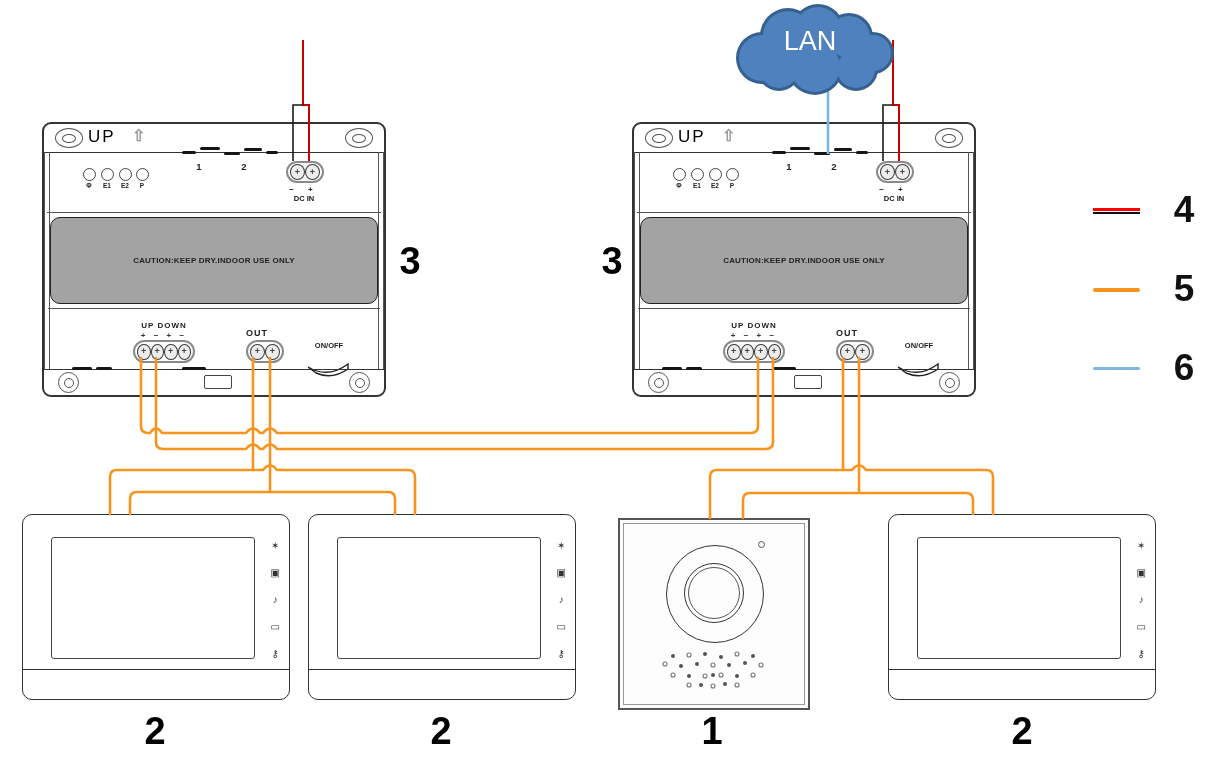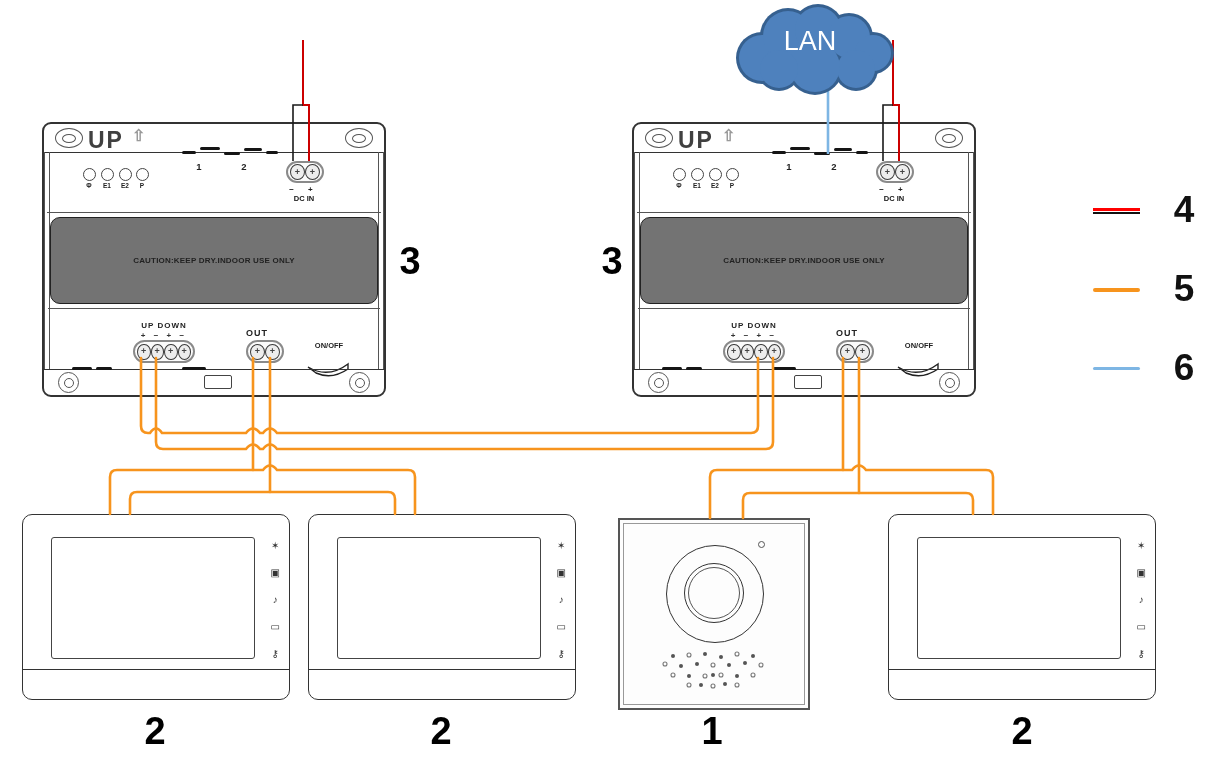--- a/index.html
+++ b/index.html
@@ -6,41 +6,41 @@
   #canvas{position:relative;width:1208px;height:764px;background:#fff;overflow:hidden;
           font-family:"Liberation Sans", sans-serif;color:#111;}
   .abs{position:absolute;}
   svg{display:block;}
 
   
   .psu{position:absolute;width:340px;height:271px;border:2px solid #333;border-radius:9px;background:#fff;z-index:1;}
   .psu-topbar{position:absolute;left:0;right:0;top:0;height:28px;border-bottom:1.6px solid #333;}
   .psu-bottombar{position:absolute;left:0;right:0;bottom:0;height:25px;border-top:1.6px solid #333;}
   .psu-side{position:absolute;top:28px;bottom:25px;width:4px;border-right:1.2px solid #555;border-left:1.2px solid #555;}
-  .up-label{position:absolute;left:44px;top:3px;font-size:23px;font-weight:bold;color:#404040;letter-spacing:2px;}
+  .up-label{position:absolute;left:44px;top:3px;font-size:17px;font-weight:normal;color:#000000;letter-spacing:2px;}
   .up-arrow{position:absolute;left:88px;top:2px;font-size:16px;font-weight:bold;color:#999;}
   .screw-oval{position:absolute;width:26px;height:18px;border:1.5px solid #555;border-radius:50%;
               display:flex;align-items:center;justify-content:center;background:#fff;}
   .screw-oval::after{content:"";width:12px;height:7px;border:1.2px solid #555;border-radius:50%;}
   .screw-round{position:absolute;width:19px;height:19px;border:1.5px solid #555;border-radius:50%;
                display:flex;align-items:center;justify-content:center;background:#fff;}
   .screw-round::after{content:"";width:8px;height:8px;border:1.2px solid #555;border-radius:50%;}
   .vent{position:absolute;background:#151515;height:3px;border-radius:1.5px;}
   .led{position:absolute;width:11px;height:11px;border:1.4px solid #444;border-radius:50%;top:44px;}
   .led-label{position:absolute;top:58px;width:16px;text-align:center;font-size:6.5px;font-weight:bold;color:#222;}
   .port-num{position:absolute;top:37px;width:14px;text-align:center;font-size:9.5px;font-weight:bold;color:#222;}
   .term-strip{position:absolute;border:2px solid #8a8a8a;border-radius:12px;background:#fbfbfb;
               display:flex;align-items:center;justify-content:space-between;padding:0 2px;box-sizing:border-box;}
   .term{width:14px;height:14px;border:1.4px solid #3a3a3a;border-radius:50%;background:#ededed;
         display:flex;align-items:center;justify-content:center;}
   .term::after{content:"+";font-size:9px;font-weight:bold;color:#444;line-height:1;}
   .dc-pol{position:absolute;left:240px;top:61px;width:40px;text-align:center;font-size:8px;font-weight:bold;color:#222;letter-spacing:6px;}
   .dc-in{position:absolute;left:238px;top:70px;width:44px;text-align:center;font-size:7.5px;font-weight:bold;color:#111;}
   .caution-panel{position:absolute;left:6px;right:6px;top:93px;height:85px;border:1.7px solid #222;border-radius:10px;
-                 display:flex;align-items:center;justify-content:center;background:#737373;}
+                 display:flex;align-items:center;justify-content:center;background:#a3a3a3;}
   .caution-panel::before{content:"";position:absolute;left:-4px;right:-4px;top:-6px;border-top:1.2px solid #555;}
   .caution-text{font-size:8px;font-weight:bold;color:#222;letter-spacing:0.2px;}
   .lower-line{position:absolute;left:4px;right:4px;top:184px;border-top:1.2px solid #555;}
   .updown-label{position:absolute;left:86px;top:197px;width:68px;text-align:center;font-size:8px;font-weight:bold;color:#222;letter-spacing:1px;}
   .updown-pol{position:absolute;left:86px;top:207px;width:68px;text-align:center;font-size:8px;font-weight:bold;color:#333;letter-spacing:3px;}
   .out-label{position:absolute;left:202px;top:204px;width:38px;font-size:9px;font-weight:bold;color:#222;letter-spacing:1px;}
   .onoff-label{position:absolute;left:262px;top:217px;width:46px;text-align:center;font-size:7.5px;font-weight:bold;color:#222;}
   .din-clip{position:absolute;left:160px;bottom:6px;width:26px;height:12px;border:1.4px solid #444;border-radius:2px;background:#fff;}
 
   

